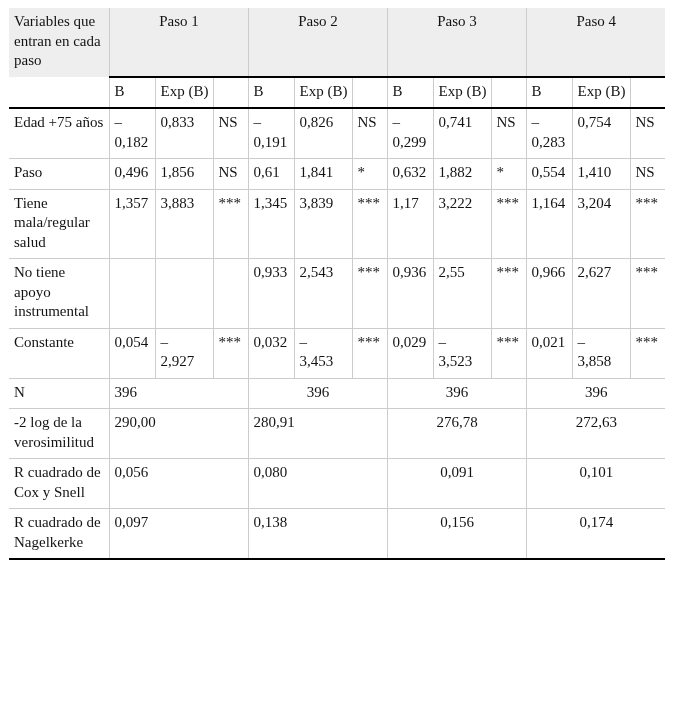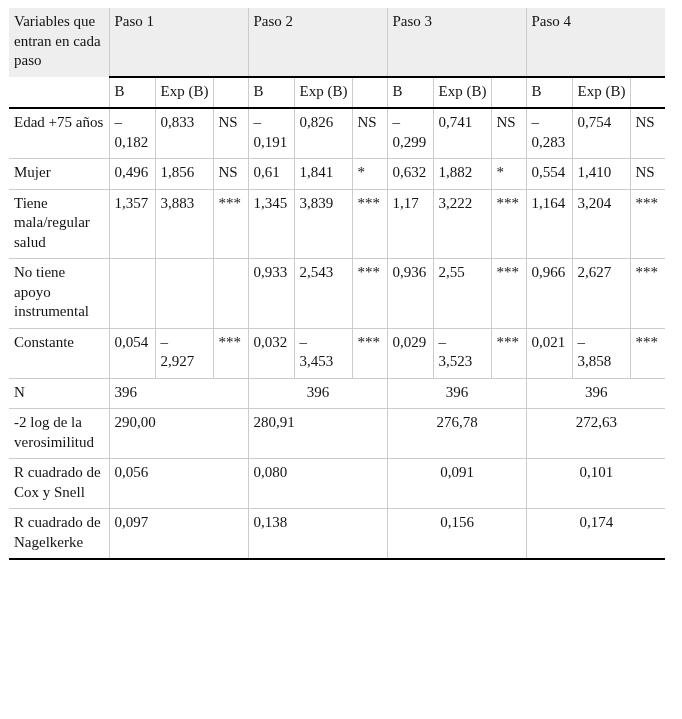--- a/index.html
+++ b/index.html
@@ -13,20 +13,21 @@
   }
   .page { padding:8px 10px 0 9px;border-radius:25px; }
   table.reg { border-collapse:collapse; table-layout:fixed; width:656px; }
   th, td {
     font-weight:normal; text-align:left; vertical-align:top;
     padding:4px 4px 6px 5px; line-height:1.3;
     white-space:pre-line;
   }
   .hr1 th { background:var(--header-bg); }
   .hr1 th.paso {
+    text-align:center;
     border-bottom:2px solid var(--rule);
     border-left:1px solid var(--grid);
   }
   .hr2 th {
     background:#ffffff;
     border-bottom:2px solid var(--rule);
     border-left:1px solid var(--grid);
   }
   .hr2 th:first-child { border-left:none; }
   .hr2 th.eh { text-align:center; }
@@ -94,21 +95,21 @@
         <td>–
 0,299</td>
         <td>0,741</td>
         <td>NS</td>
         <td>–
 0,283</td>
         <td>0,754</td>
         <td>NS</td>
       </tr>
       <tr>
-        <td>Mujer</td>
+        <td>Paso</td>
         <td>0,496</td>
         <td>1,856</td>
         <td>NS</td>
         <td>0,61</td>
         <td>1,841</td>
         <td>*</td>
         <td>0,632</td>
         <td>1,882</td>
         <td>*</td>
         <td>0,554</td>

